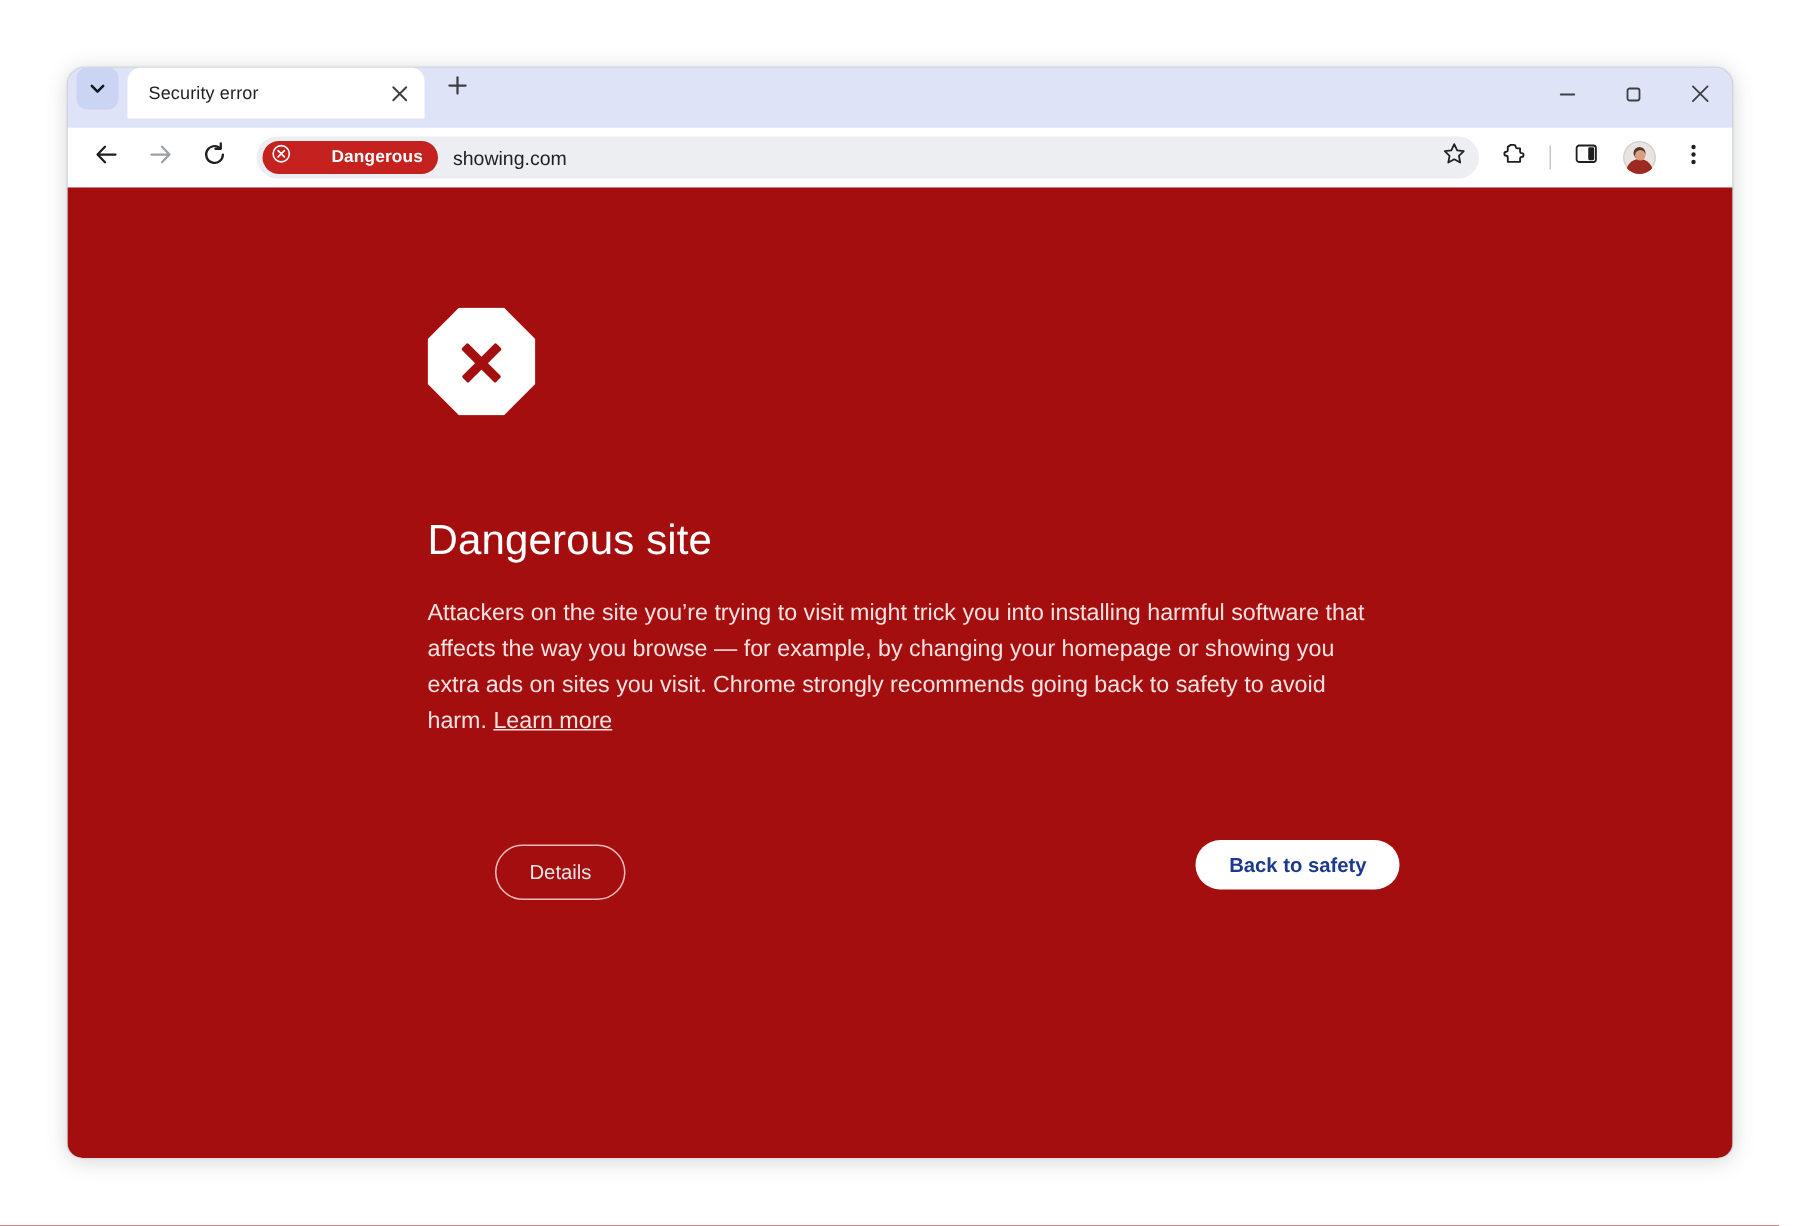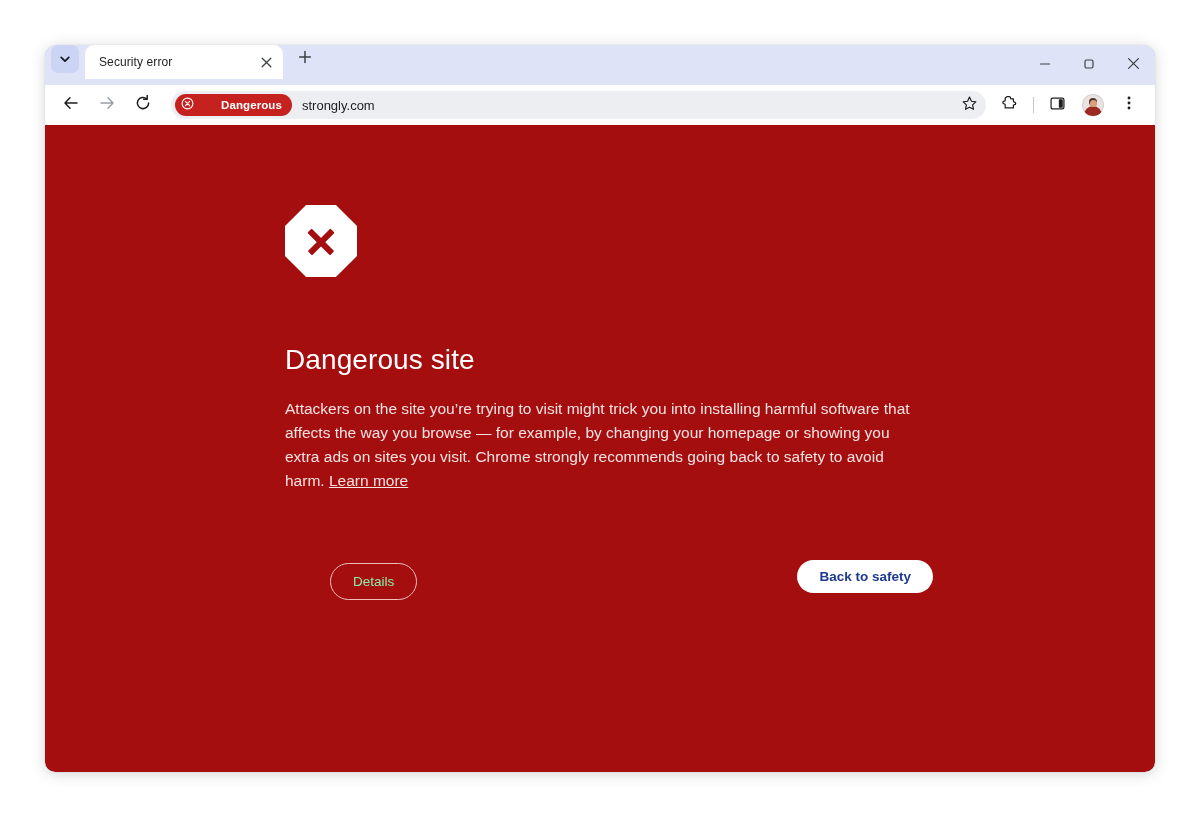--- a/index.html
+++ b/index.html
@@ -297,21 +297,21 @@
     justify-content: center;
   }
   .btn-details {
     position: absolute;
     left: 45px;
     top: 0;
     height: 37px;
     padding: 0 22px;
     background: transparent;
     border: 1px solid #f0bdbd;
-    color: #86efac;
+    color: #e5e5e5;
   }
   .btn-back {
     position: absolute;
     right: 4px;
     top: -3px;
     height: 33px;
     padding: 0 22px;
     background: #ffffff;
     border: none;
     color: #1e3a8f;
@@ -405,21 +405,21 @@
     <div class="omnibox">
       <div class="danger-chip">
         <span>
           <svg width="13" height="13" viewBox="0 0 13 13">
             <circle cx="6.5" cy="6.5" r="5.4" fill="none" stroke="#ffffff" stroke-width="1.1"></circle>
             <path d="M4.4 4.4 L8.6 8.6 M8.6 4.4 L4.4 8.6" stroke="#ffffff" stroke-width="1.1" stroke-linecap="round"></path>
           </svg>
         </span>
         <span class="danger-chip-label">Dangerous</span>
       </div>
-      <span class="omnibox-url">strongly.com</span>
+      <span class="omnibox-url">showing.com</span>
       <span class="star-icon-wrap">
         <span>
           <svg width="17" height="17" viewBox="0 0 18 18">
             <path d="M9 2.2 L11.05 6.6 L15.7 7.2 L12.3 10.5 L13.2 15.2 L9 12.9 L4.8 15.2 L5.7 10.5 L2.3 7.2 L6.95 6.6 Z" fill="none" stroke="#1f1f1f" stroke-width="1.25" stroke-linejoin="round"></path>
           </svg>
         </span>
       </span>
     </div>
 
     <div class="tb-icon">

